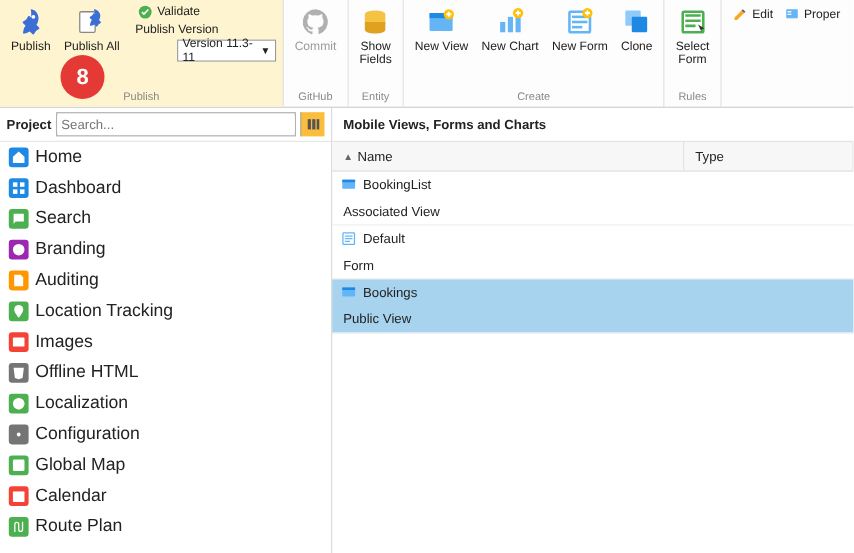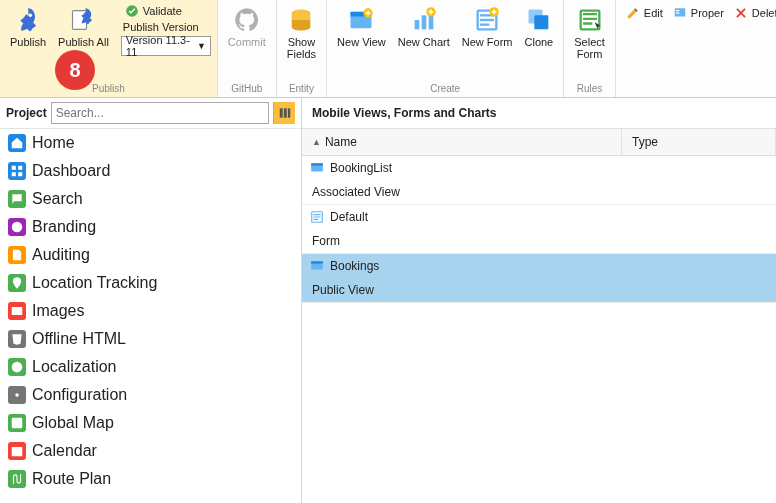--- a/index.html
+++ b/index.html
@@ -15,21 +15,21 @@
   .ico { width: 28px; height: 28px; display: flex; align-items: center; justify-content: center; }
   .ico svg { width: 28px; height: 28px; }
   .mini-list { display:flex; flex-direction:row; gap:2px; padding-top:2px;}
   .mini-row { display:flex; align-items:center; gap:4px; font-size:11px; cursor:pointer; padding:0 4px;}
   .mini-ico{width:14px;height:14px;display:flex;align-items:center;justify-content:center;}
   .mini-ico svg{width:14px;height:14px;}
 
   .publish-all-wrap{position:relative;background:#fef4cf;}
   .step-badge{position:absolute;left:55px;top:50px;width:40px;height:40px;border-radius:50%;background:#e53935;display:flex;align-items:center;justify-content:center;font-size:20px;font-weight:600;color:#fff;z-index:10;pointer-events:none;}
 
-  .version-select{display:flex;align-items:center;border:1px solid #999;background:#fff;height:20px;font-size:11px;padding:0 4px;cursor:pointer;min-width:90px;justify-content:space-between;}
+  .version-select{display:flex;align-items:center;border:1px solid #999;background:#fff;height:20px;font-size:11px;padding:0 4px;cursor:pointer;min-width:90px;justify-content:space-between;margin-left:40px;}
   .version-select .chev{font-size:9px;margin-left:4px;}
 
   
   .main { display:flex; height:calc(100% - 98px); }
   .left { width:302px; border-right:1px solid #d9d9d9; display:flex; flex-direction:column; }
   .left-header{display:flex;align-items:center;gap:4px;padding:4px 6px;border-bottom:1px solid #e4e4e4;}
   .left-header .title{font-size:12px;font-weight:600;}
   .search-wrap{flex:1;display:flex;align-items:center;border:1px solid #aaa;height:22px;background:#fff;}
   .search-wrap input{border:none;outline:none;flex:1;font-size:12px;padding:0 4px;}
   .search-btn{width:22px;height:22px;display:flex;align-items:center;justify-content:center;background:#fbbd3c;border-left:1px solid #aaa;cursor:pointer;}

